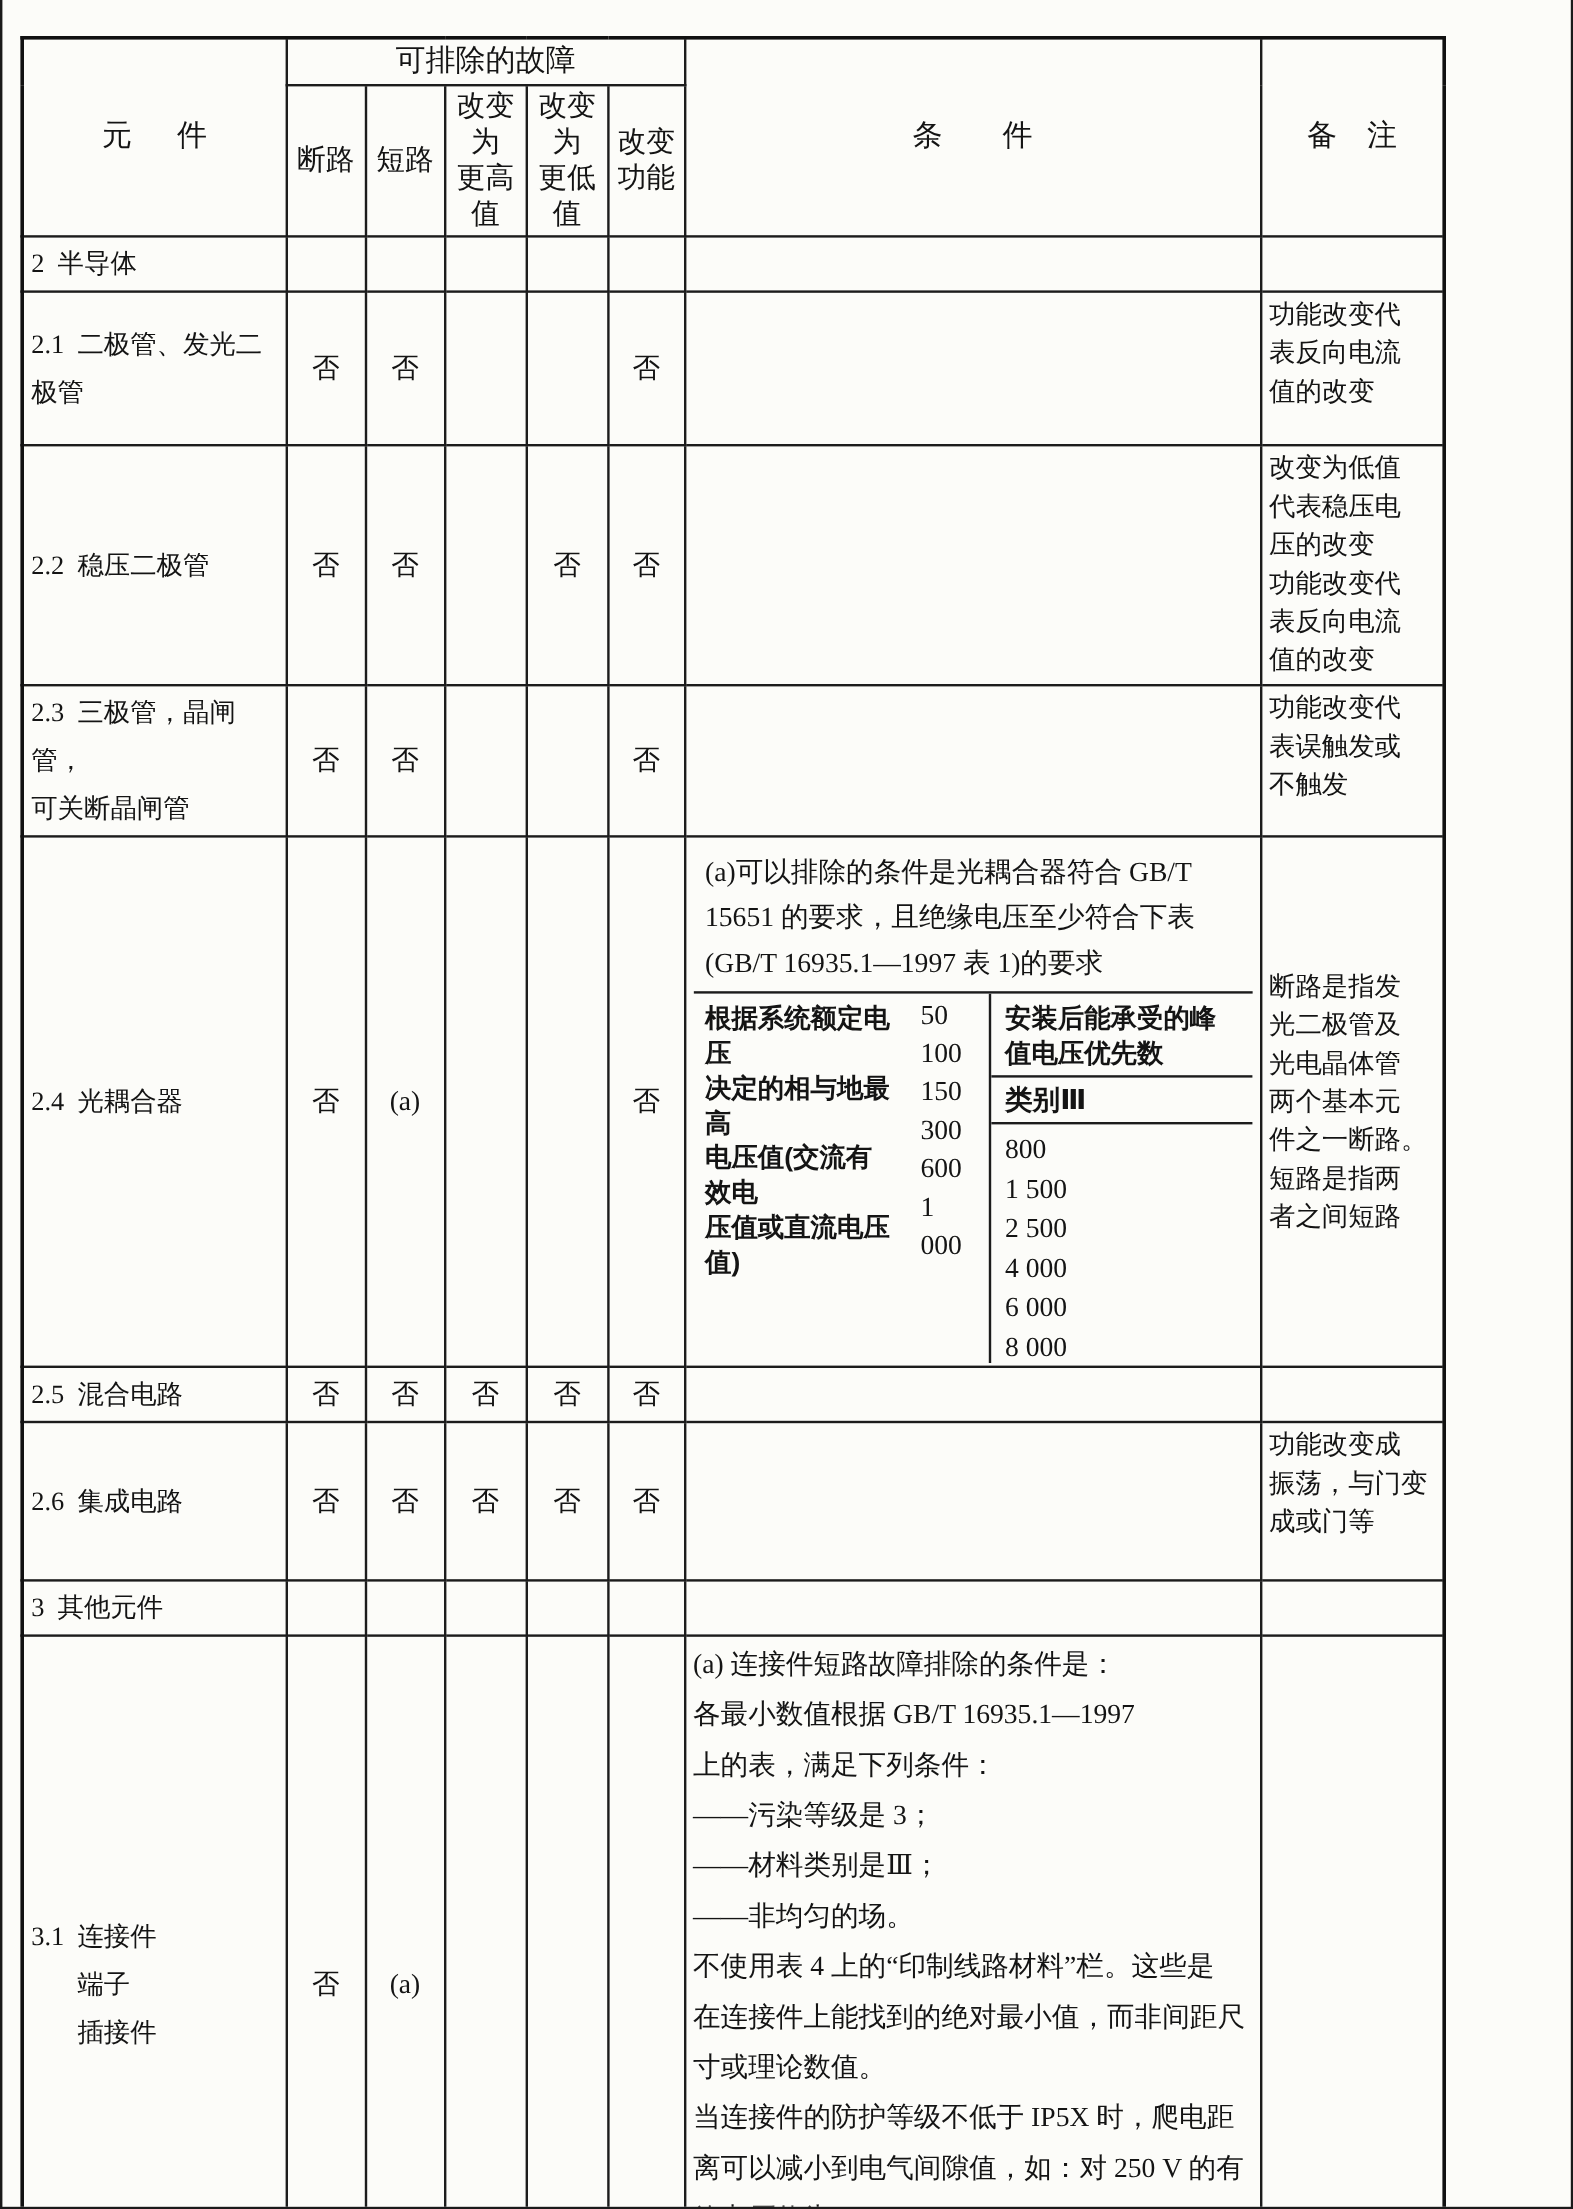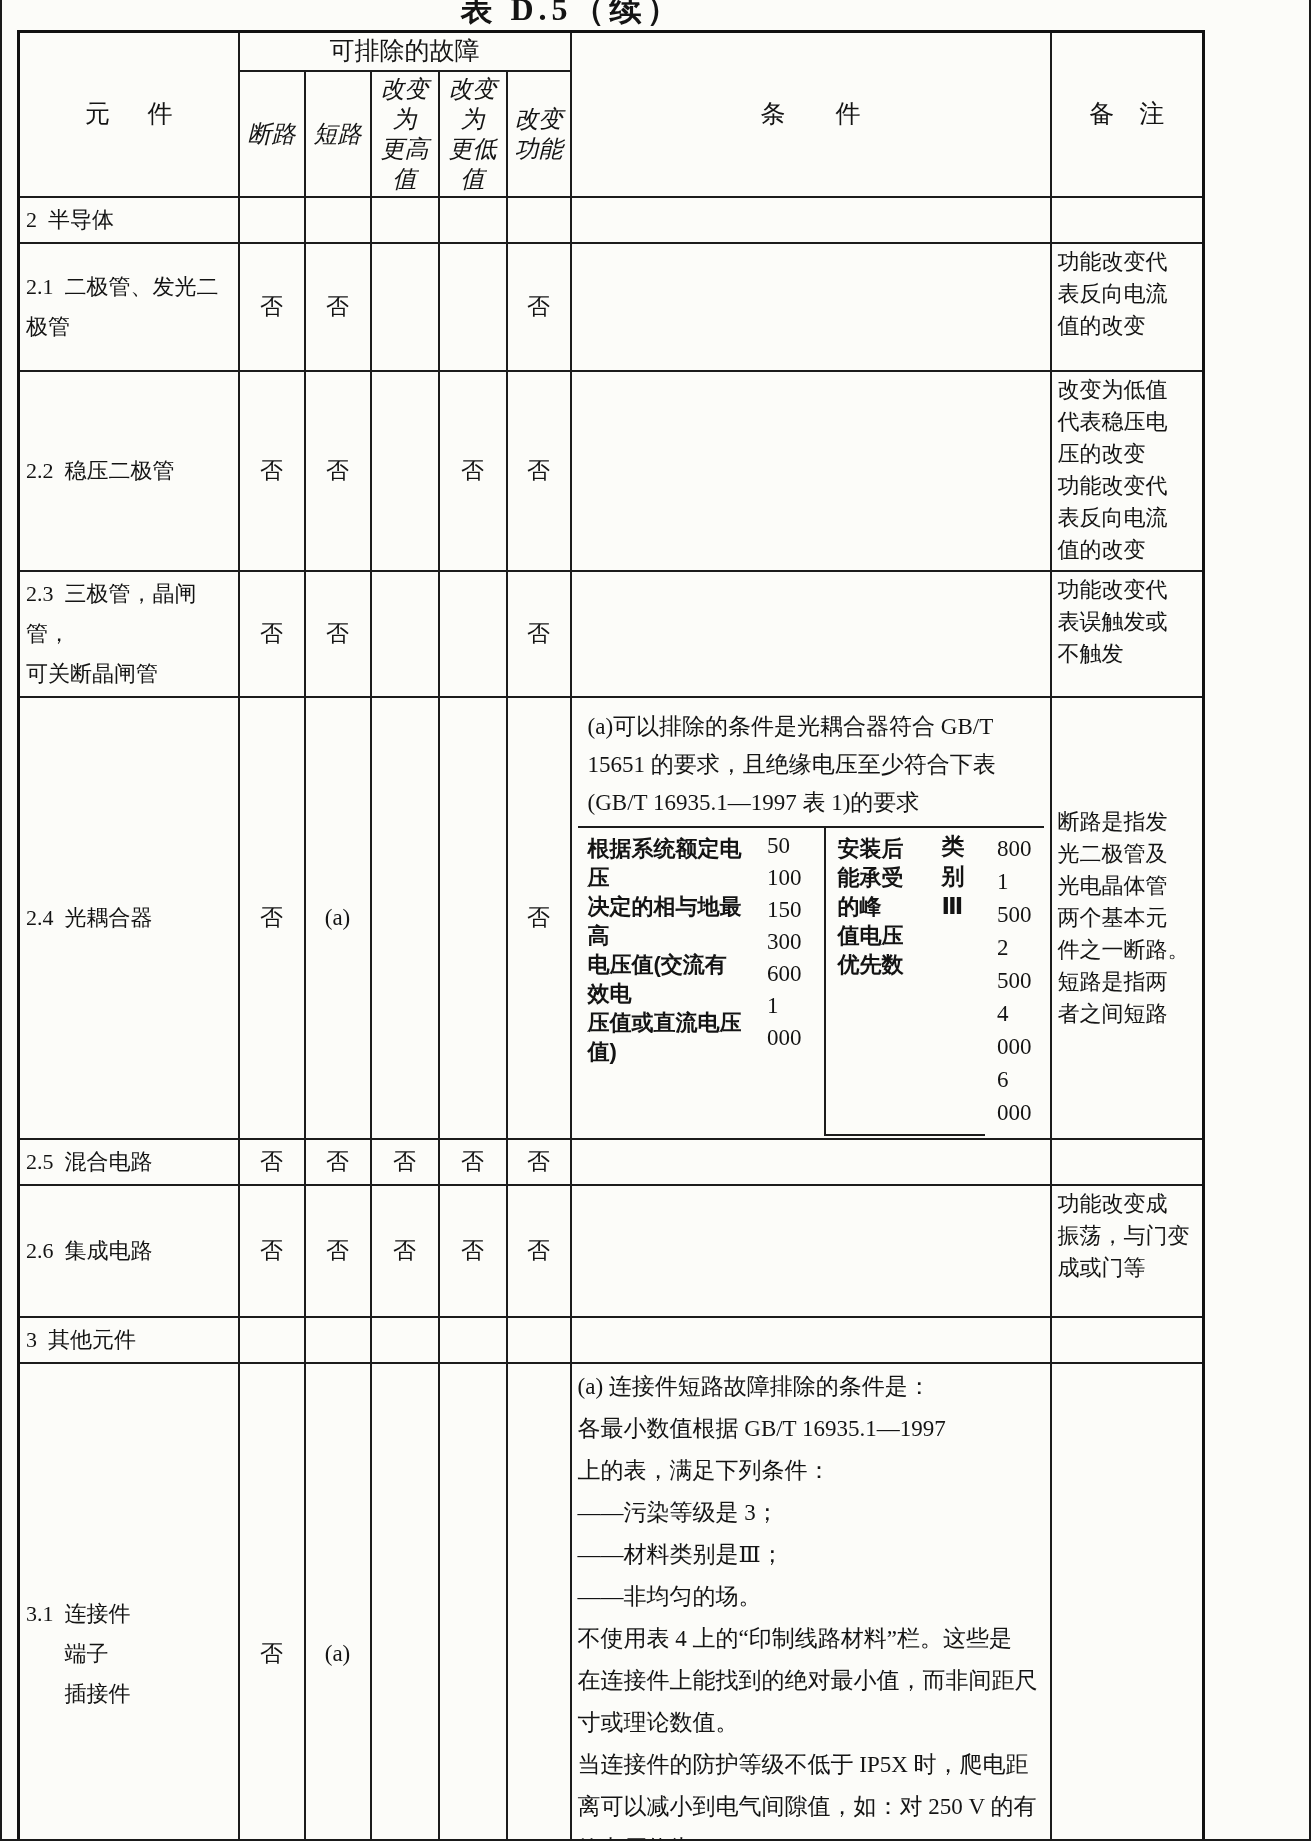--- a/index.html
+++ b/index.html
@@ -39,21 +39,21 @@
     padding:2px 6px;
     box-sizing:border-box;
     overflow:hidden;
   }
   .hdr{
     text-align:center;vertical-align:middle;
     font-size:25px;white-space:pre;line-height:1.3;
   }
   .fault-sub{
     text-align:center;vertical-align:middle;
-    font-size:24px;white-space:pre-wrap;line-height:1.25;font-style:italic;
+    font-size:24px;white-space:pre-wrap;line-height:1.25;
   }
   .comp{
     font-size:22px;line-height:40px;white-space:pre-wrap;
     vertical-align:middle;padding-left:9px;padding-right:4px;
   }
   .val{
     text-align:center;vertical-align:middle;font-size:23px;
   }
   .cond{
     font-size:23px;line-height:40px;white-space:pre-wrap;
@@ -71,21 +71,21 @@
   .cond-intro{
     padding:8px 10px 4px 10px;font-size:23px;line-height:38px;white-space:pre-wrap;
   }
   .vtable{
     flex:1;display:flex;border-top:2px solid #1c1c1c;overflow:hidden;
   }
   .vt-left{
     width:246px;border-right:2px solid #1c1c1c;
     display:flex;flex-direction:row;overflow:hidden;
   }
-  .vt-right{flex:1;display:flex;flex-direction:row;overflow:hidden;}
+  .vt-right{flex:1;display:flex;flex-direction:column;overflow:hidden;}
   .vt-h{
     font-family:"Liberation Sans","DejaVu Sans",sans-serif;font-weight:bold;
     white-space:pre-wrap;font-size:22px;line-height:29px;padding:6px 10px 2px 10px;
   }
   .vt-h2{
     font-family:"Liberation Sans","DejaVu Sans",sans-serif;font-weight:bold;
     white-space:pre-wrap;font-size:22px;line-height:29px;
     padding:6px 10px 4px 12px;border-bottom:2px solid #1c1c1c;
   }
   .vt-sub{
@@ -96,23 +96,20 @@
   .vt-vals-l{padding:2px 12px 0 12px;font-size:23px;}
   .vt-vals-l div{line-height:32px;}
   .vt-vals-r{padding:4px 12px 0 12px;font-size:23px;}
   .vt-vals-r div{line-height:33px;}
 </style>
 </head>
 <body>
 
 <div class="page">
 
-  <div class="title-clip">
-    <div class="title-text">表 D.5（续）</div>
-  </div>
 
   <table class="main">
     <colgroup>
       <col style="width:220px">
         <col style="width:66px">
         <col style="width:66px">
       <col style="width:68px">
         <col style="width:68px">
         <col style="width:64px">
       <col style="width:480px">

